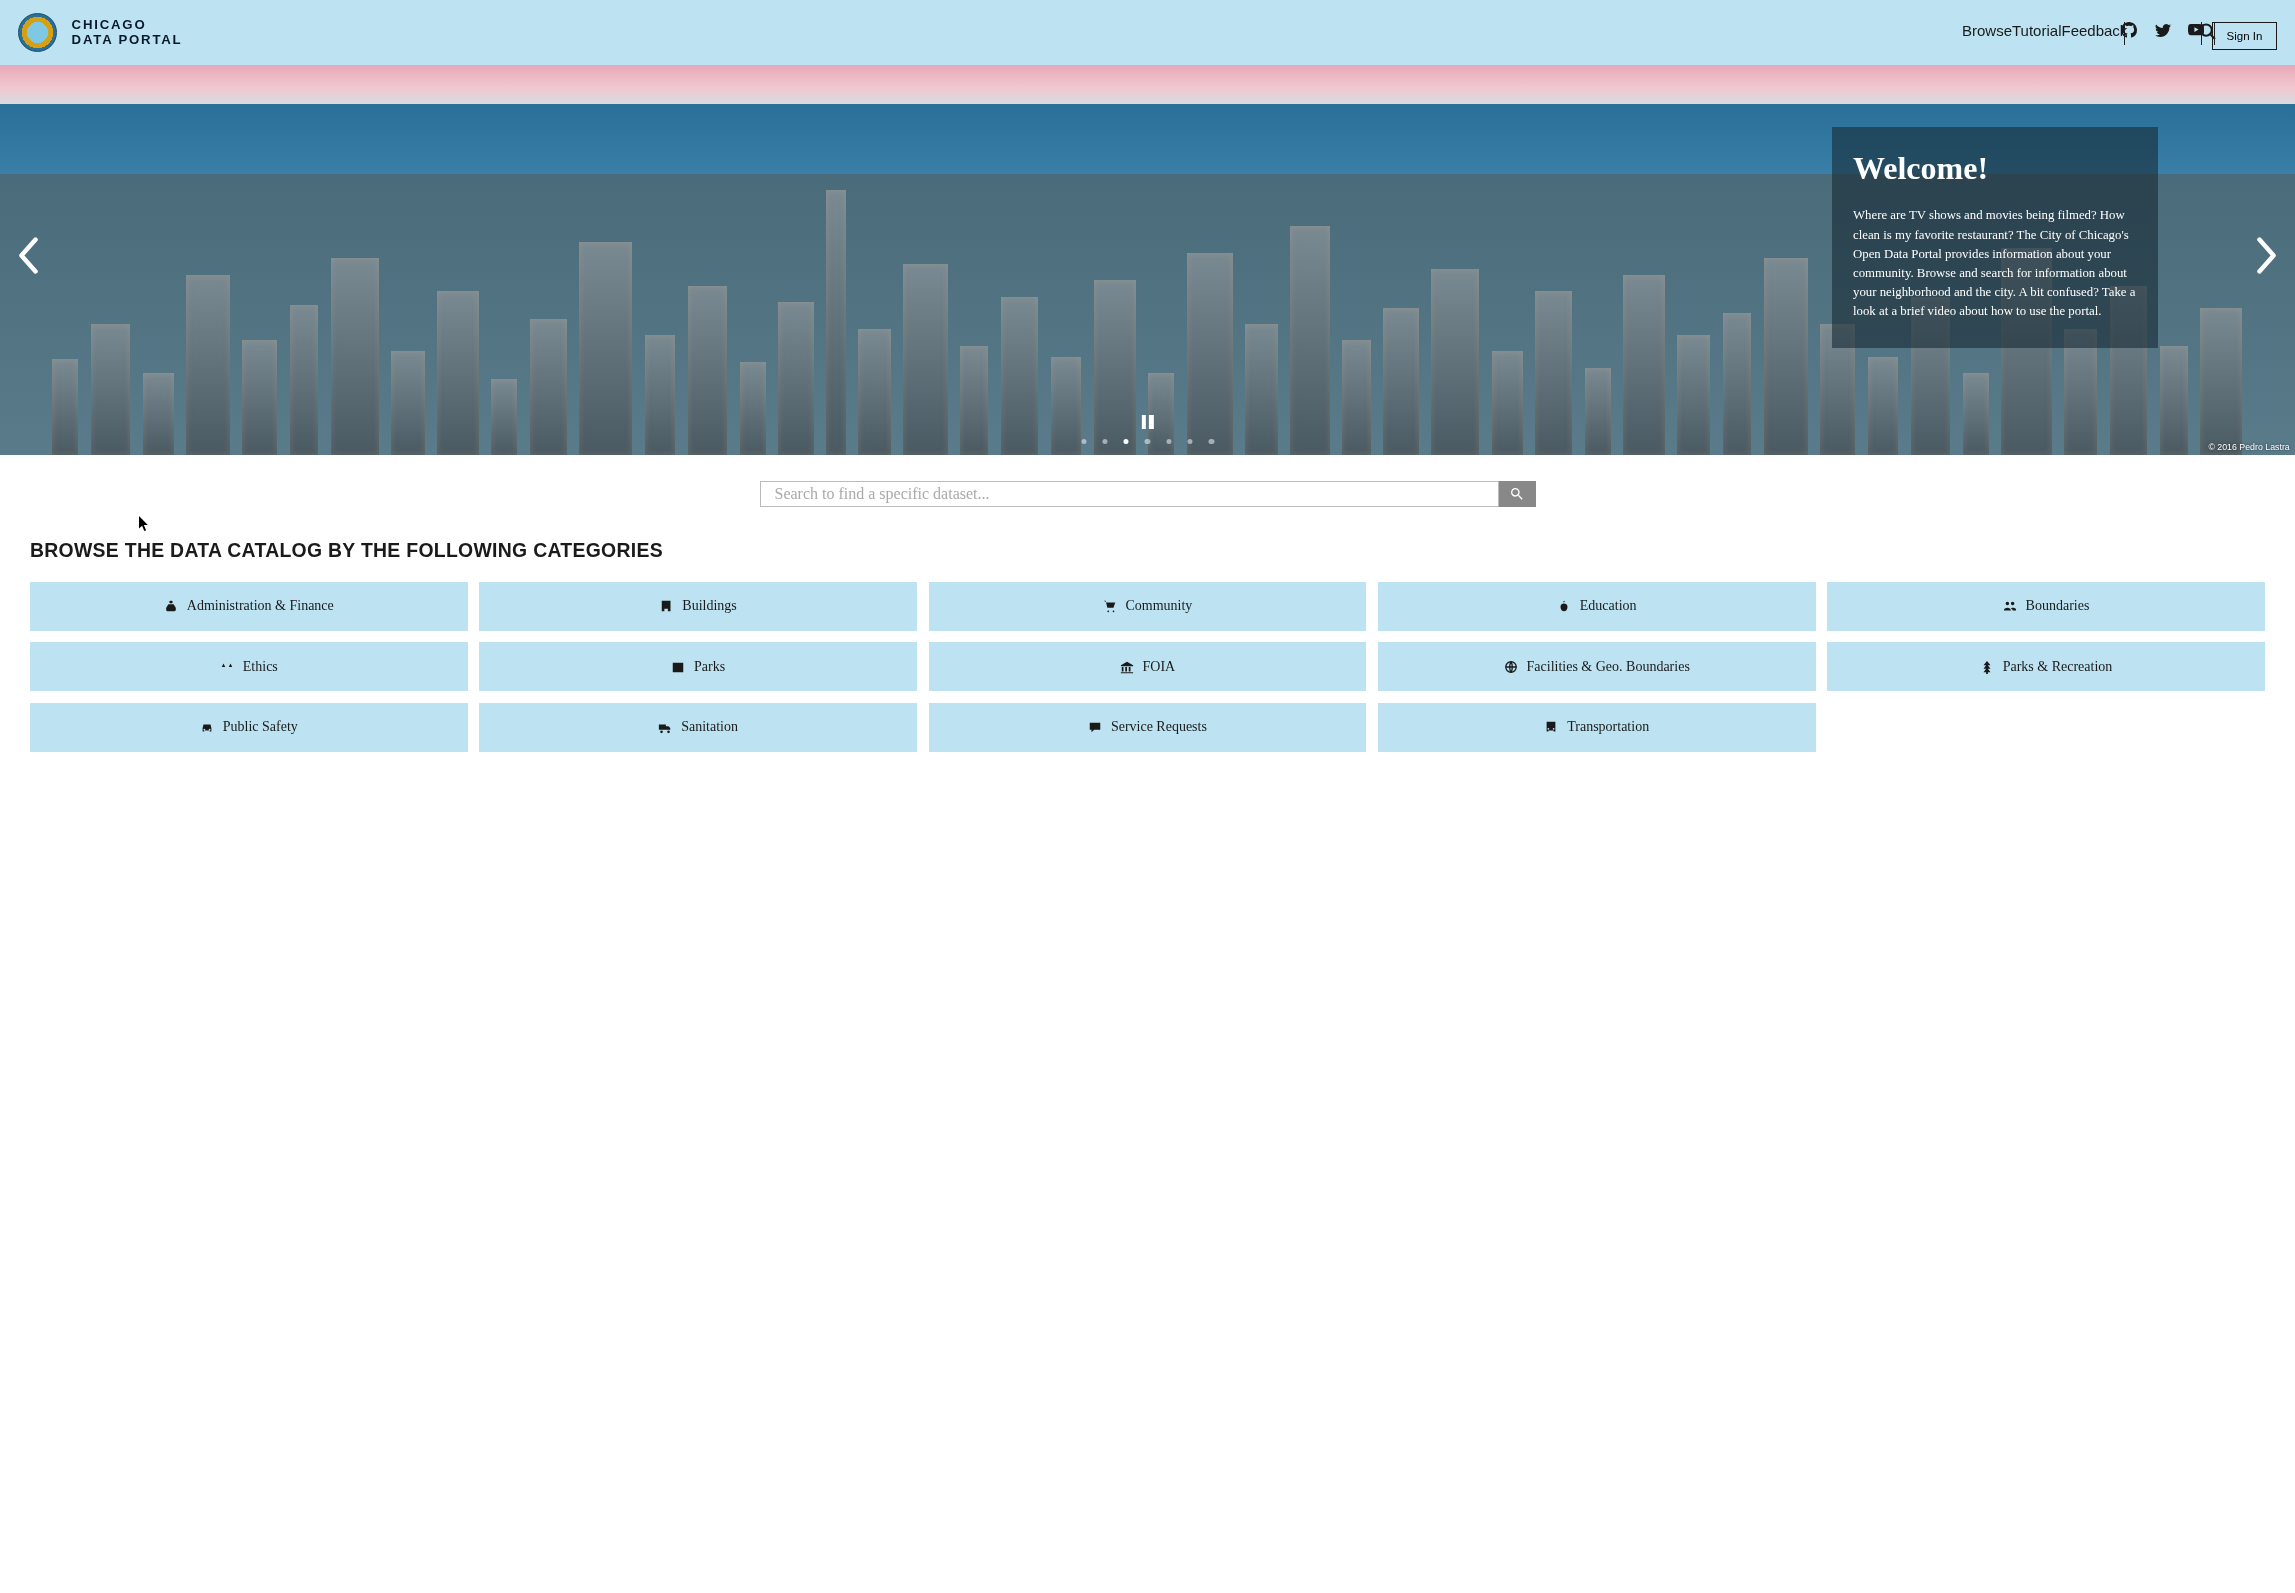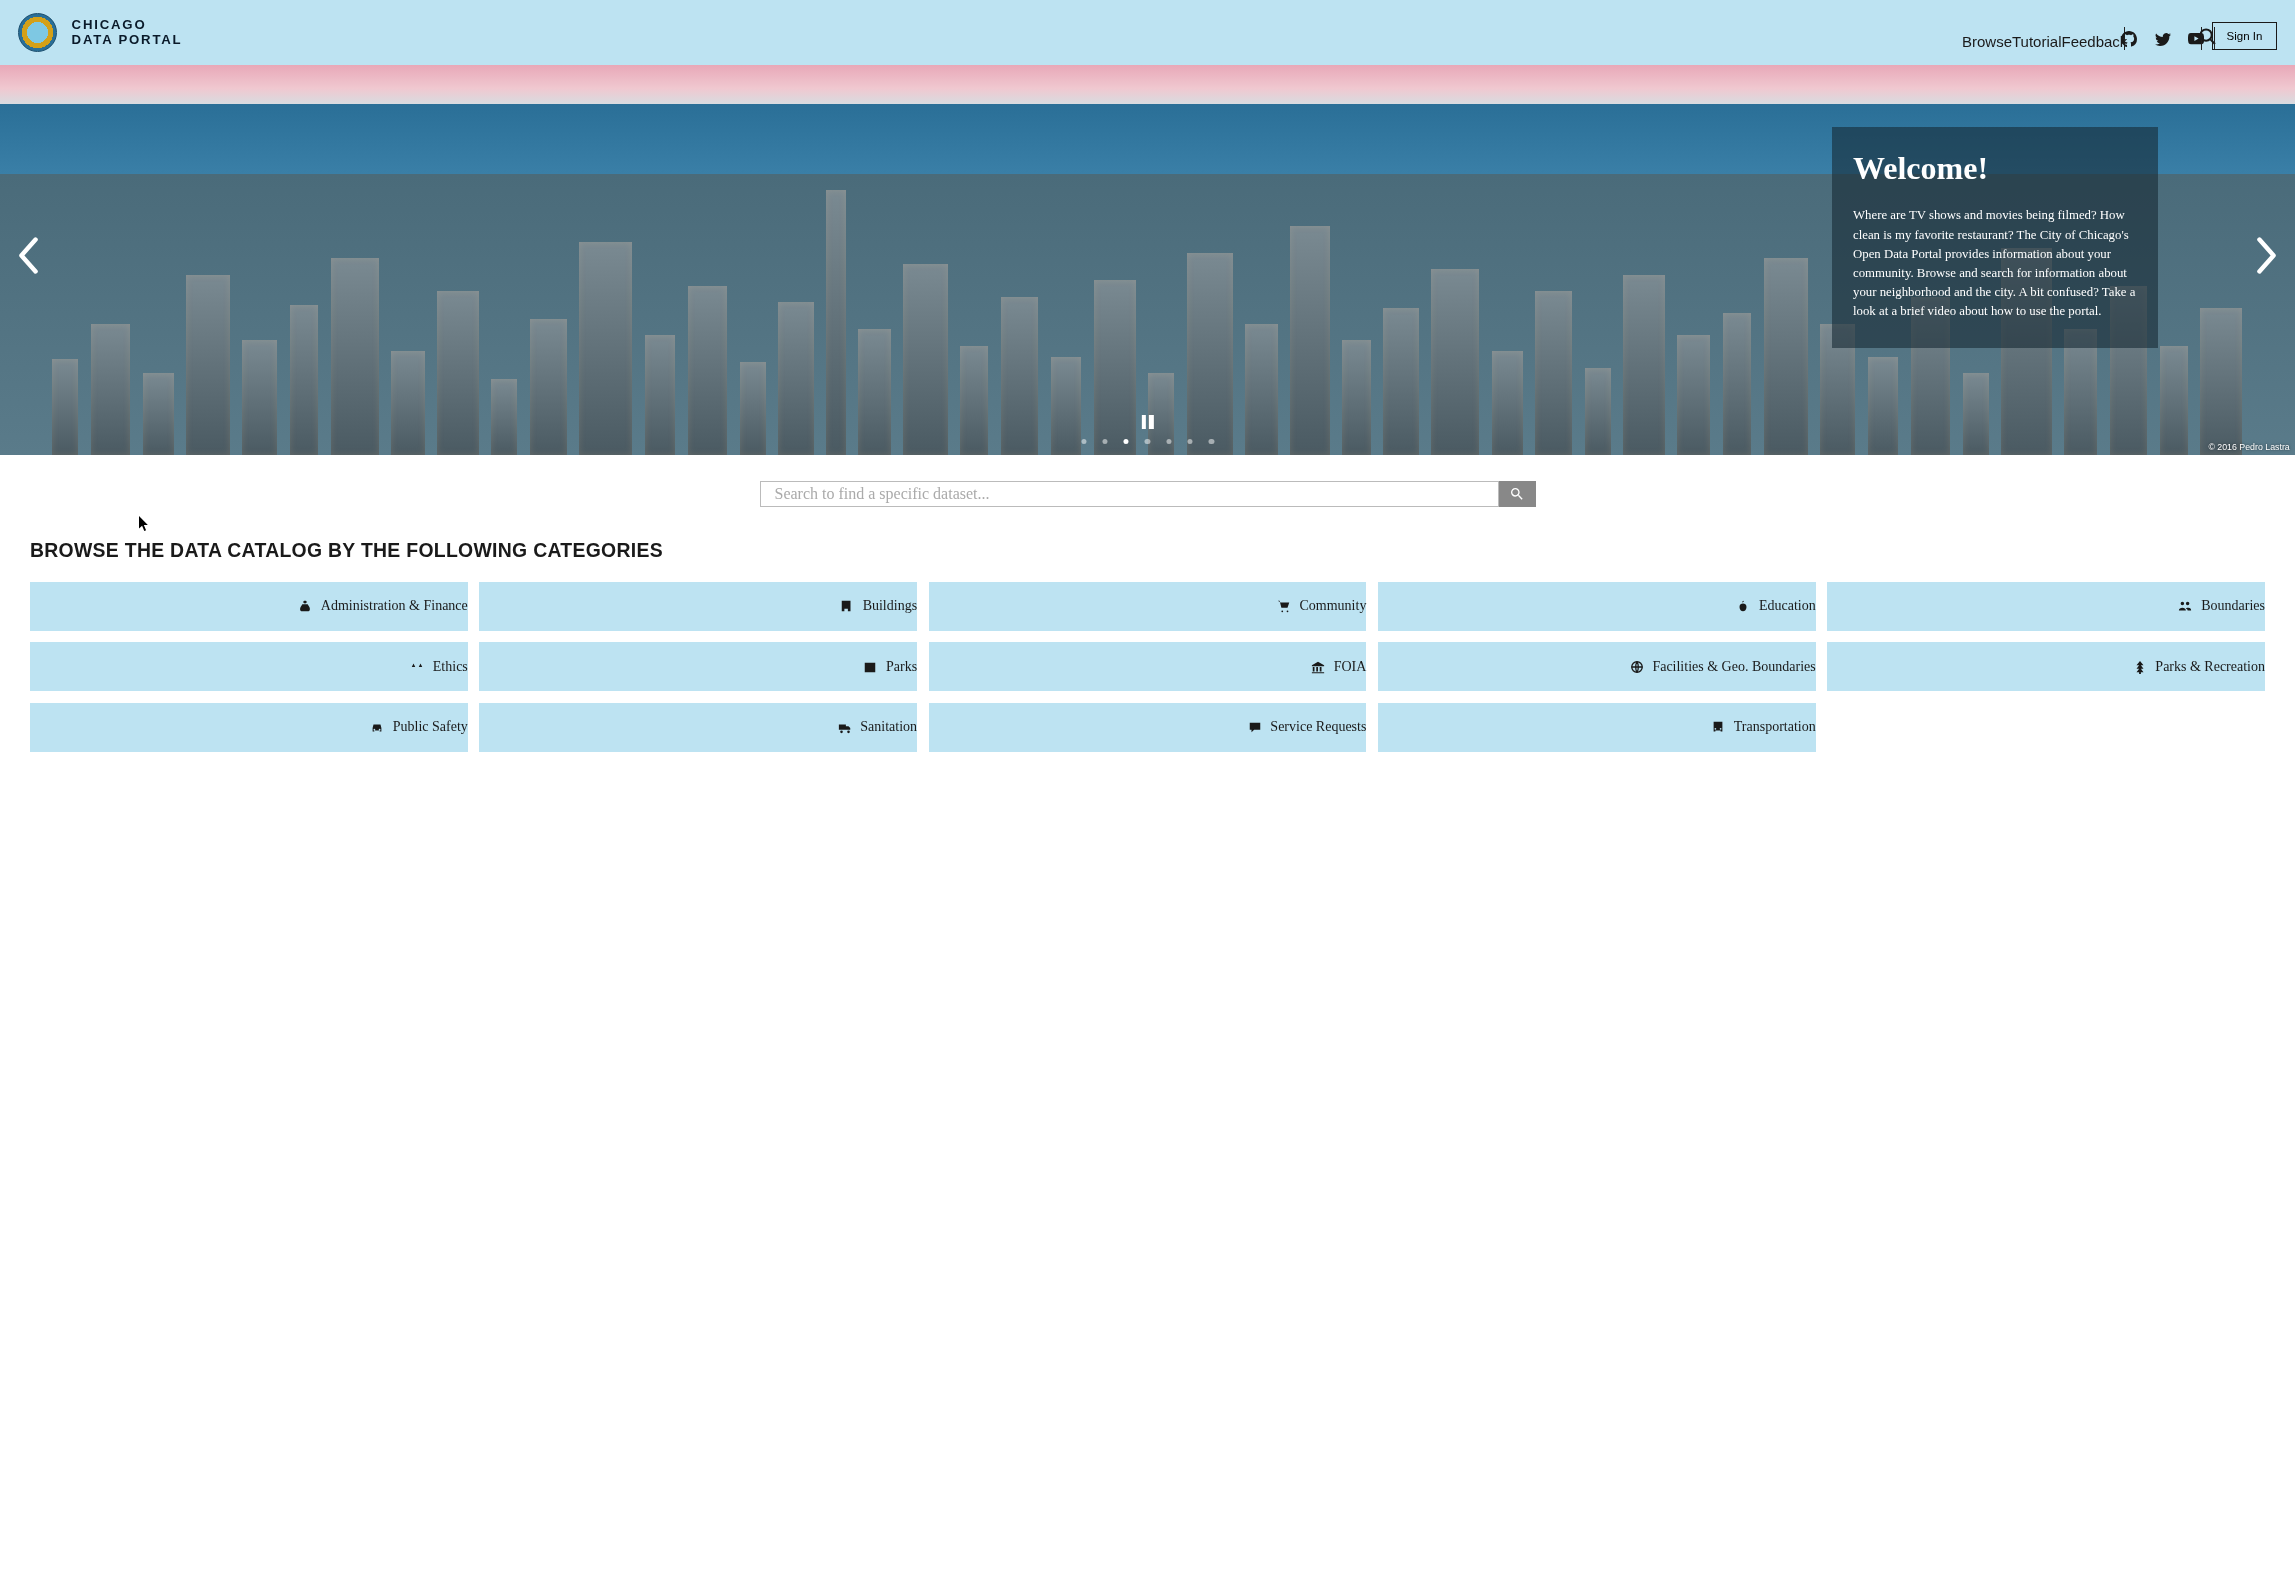--- a/index.html
+++ b/index.html
@@ -27,21 +27,21 @@
 .logo-text {
   font-size: 13.2px;
   font-weight: 800;
   letter-spacing: 1.8px;
   line-height: 1.1;
   color: #0a1a2a;
 }
 .nav-right {
   margin-left: auto;
   display: flex;
-  align-items: flex-end;
+  align-items: flex-start;
   margin-top: 6px;
 }
 .nav-link {
   font-size: 15px;
   color: #1a1a1a;
   text-decoration: none;
   cursor: pointer;
 }
 .nav-right .divider {
   width: 0.9px; height: 23px; background: #222;
@@ -165,21 +165,21 @@
 .cat-grid {
   display: grid;
   grid-template-columns: repeat(5, 1fr);
   gap: 11.5px;
 }
 .cat-tile {
   background: #bde3f2;
   height: 49px;
   display: flex;
   align-items: center;
-  justify-content: flex-end;
+  justify-content: center;
   gap: 8.8px;
   font-family: Georgia, "Times New Roman", serif;
   font-size: 14px;
   color: #1a1a1a;
   cursor: pointer;
 }
 .cat-tile svg { width: 14px; height: 14px; fill: #1a1a1a; }
 
 .cursor {
   position: absolute;

